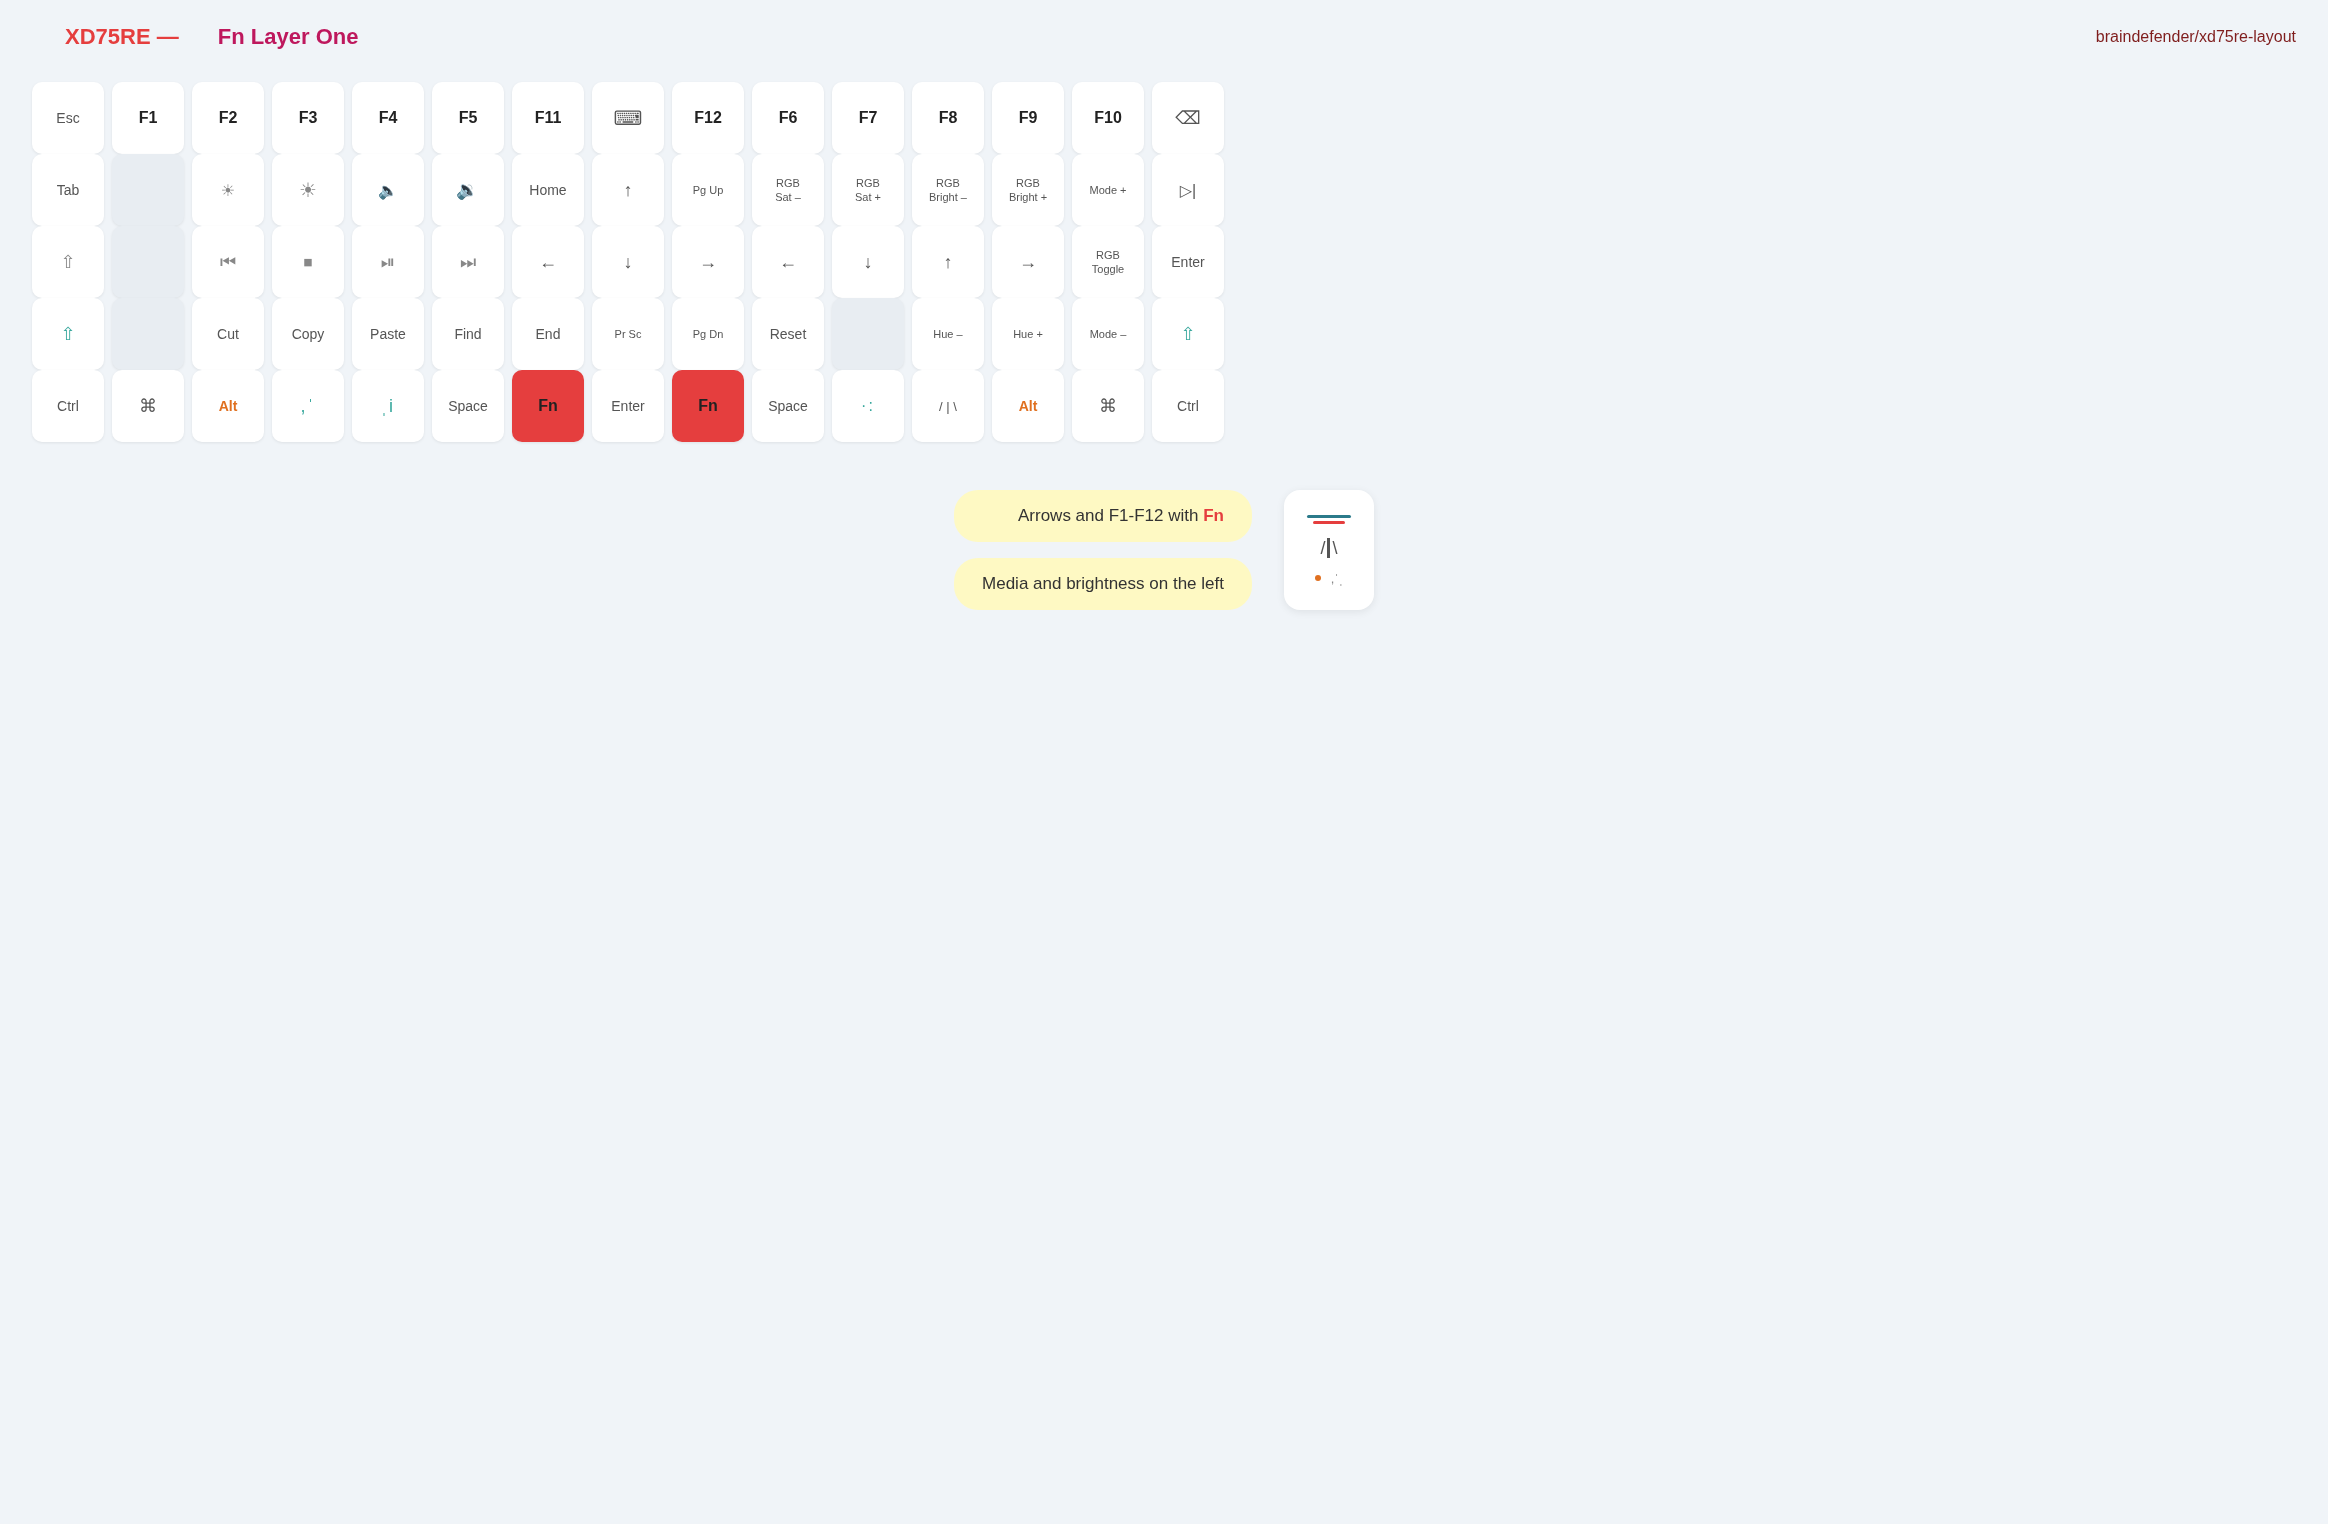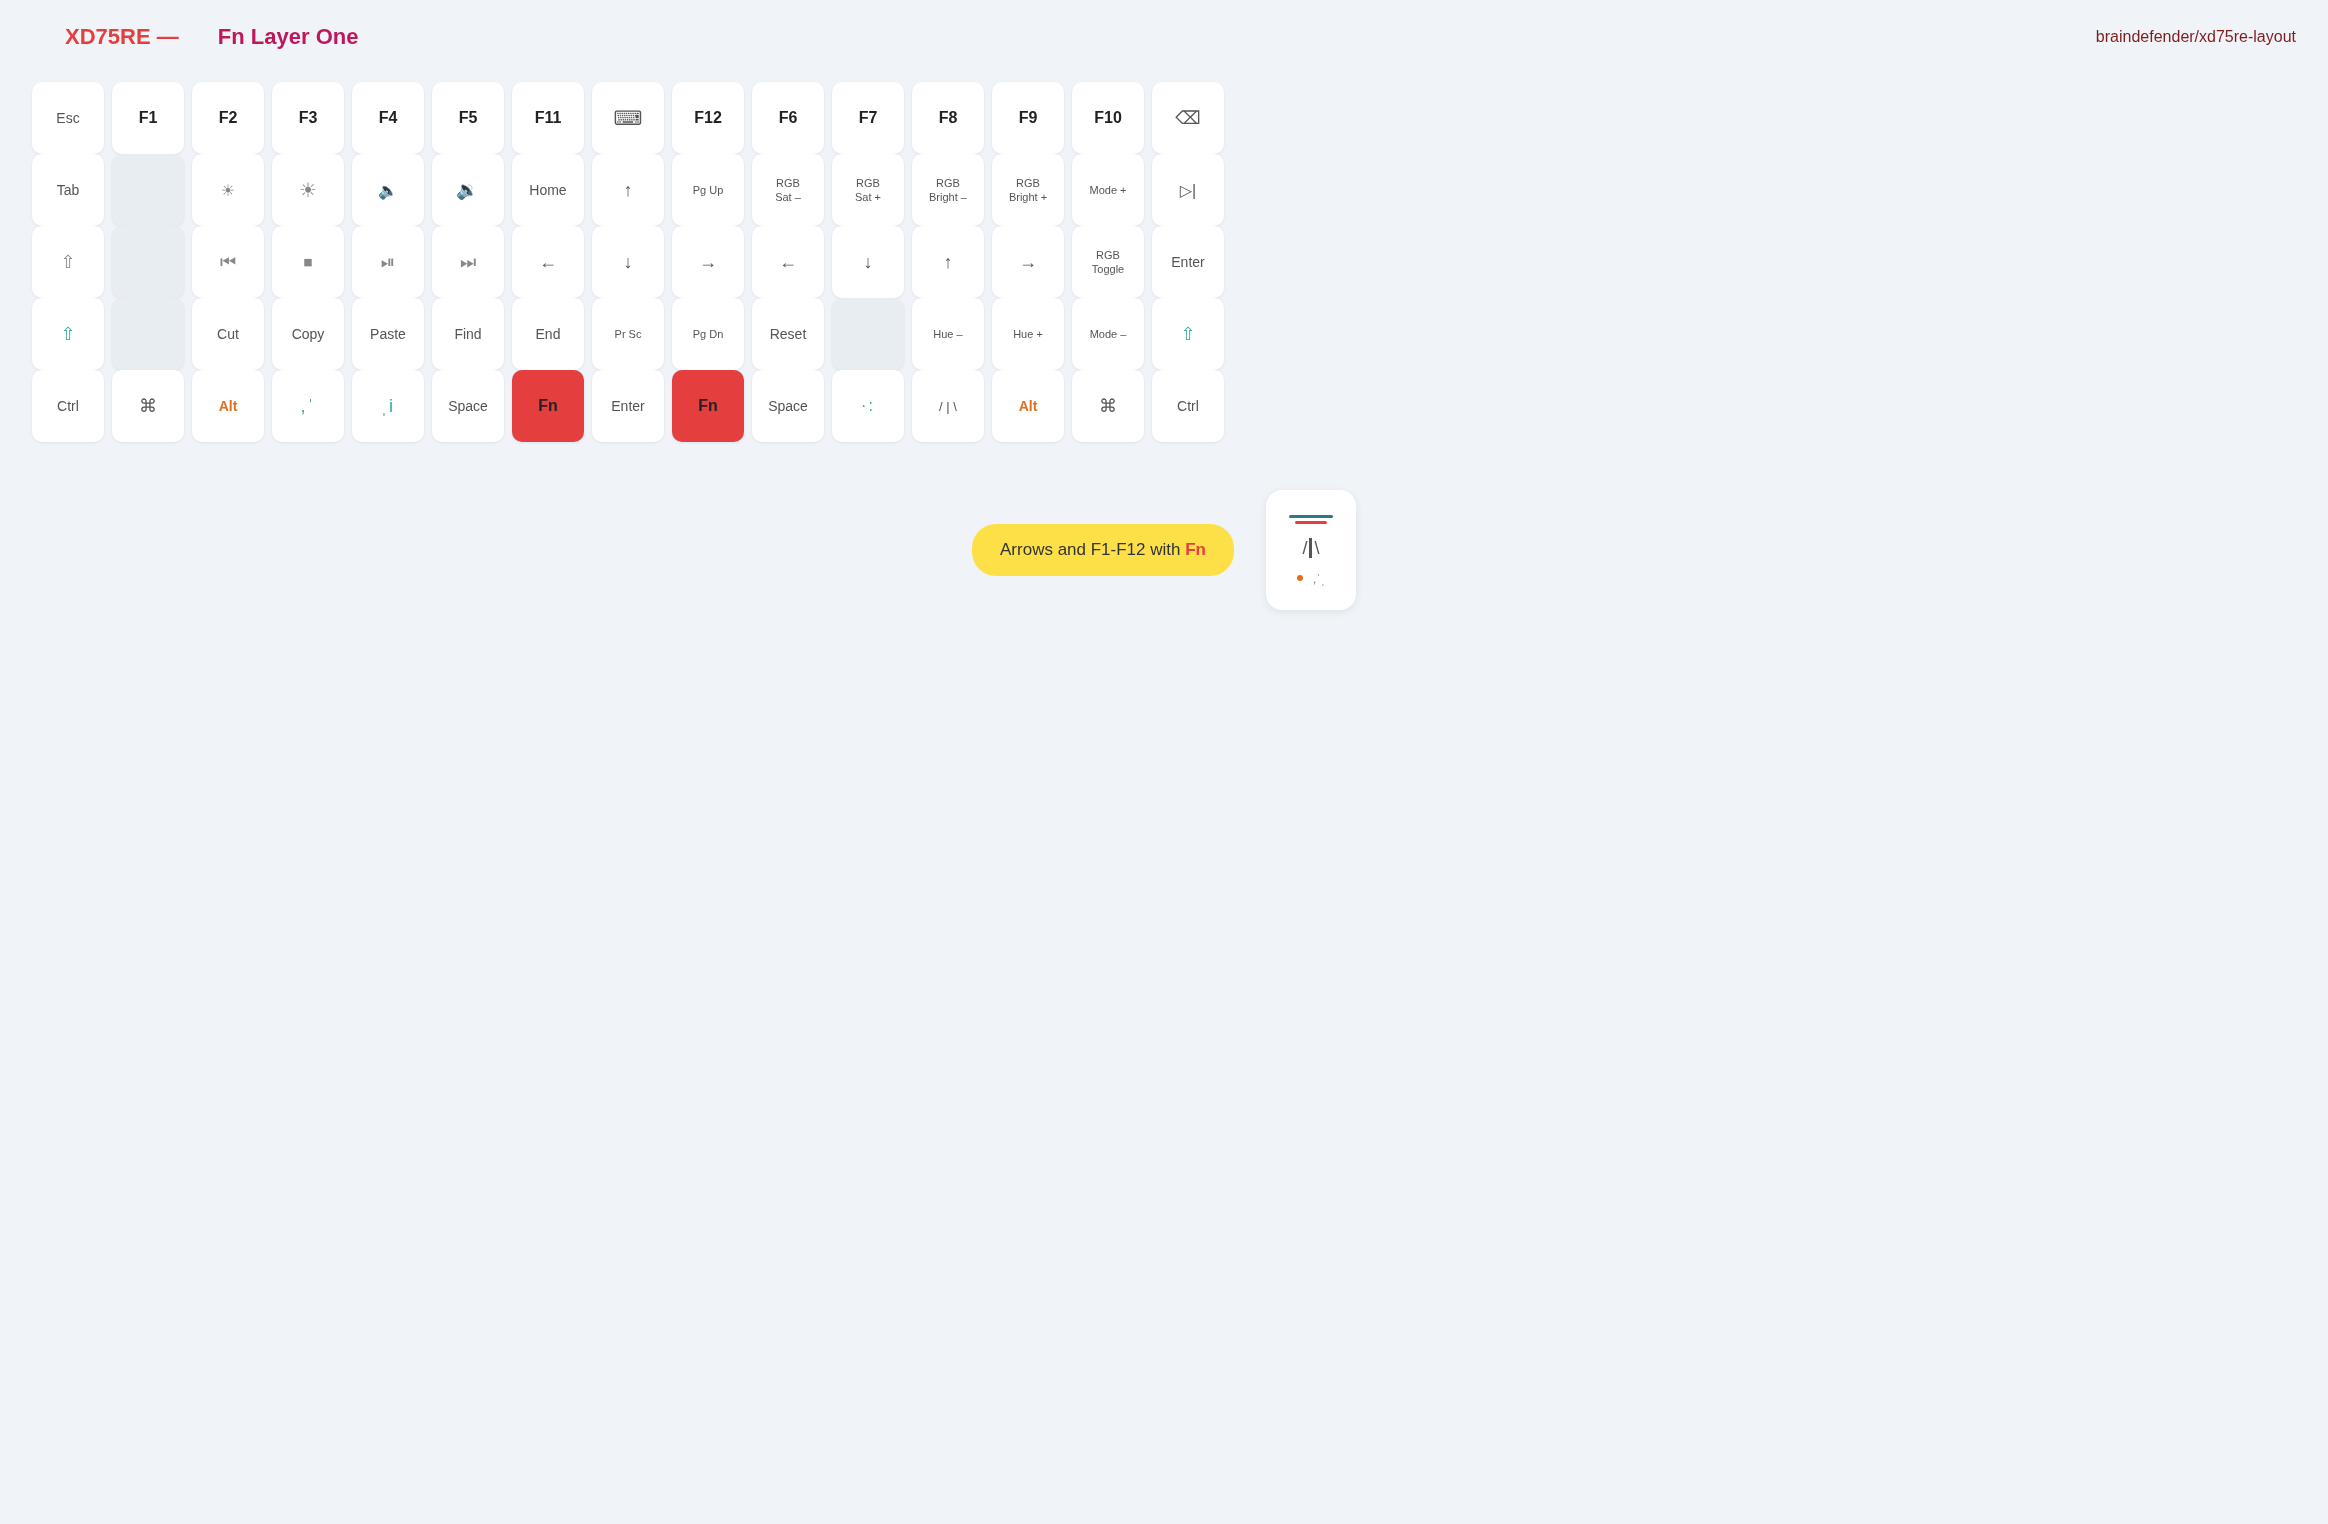--- a/index.html
+++ b/index.html
@@ -84,21 +84,21 @@
       align-items: center;
       gap: 32px;
       margin-top: 16px;
     }
     .annotation-left, .annotation-right {
       display: flex;
       flex-direction: column;
       gap: 16px;
     }
     .annotation-badge {
-      background: #fde047;
+      background: #fef9c3;
       border-radius: 24px;
       padding: 16px 28px;
       font-size: 17px;
       font-weight: 500;
       color: #333;
       text-align: right;
     }
     .annotation-badge .fn-text {
       color: #e53e3e;
       font-weight: 700;
@@ -359,20 +359,21 @@
         <span>Ctrl</span>
       </div>
   </div>
 </div>
 
 <div class="annotation-section">
   <div class="annotation-left">
     <div class="annotation-badge">
       <span>Arrows and F1-F12 with </span><span class="fn-text">Fn</span>
     </div>
+    <div class="annotation-badge">Media and brightness on the left</div>
   </div>
 
   <div class="center-icon">
     <div style="display:flex;flex-direction:column;align-items:center;gap:3px">
       <div style="width:44px;height:3px;background:#2b7a8a;border-radius:2px"></div>
       <div style="width:32px;height:3px;background:#e53e3e;border-radius:2px;align-self:flex-start;margin-left:6px"></div>
     </div>
     <div style="display:flex;align-items:center;gap:2px;margin-top:10px;font-size:18px;color:#555">
       <span>/</span>
       <span style="border-left:3px solid #555;height:20px;display:inline-block"></span>

